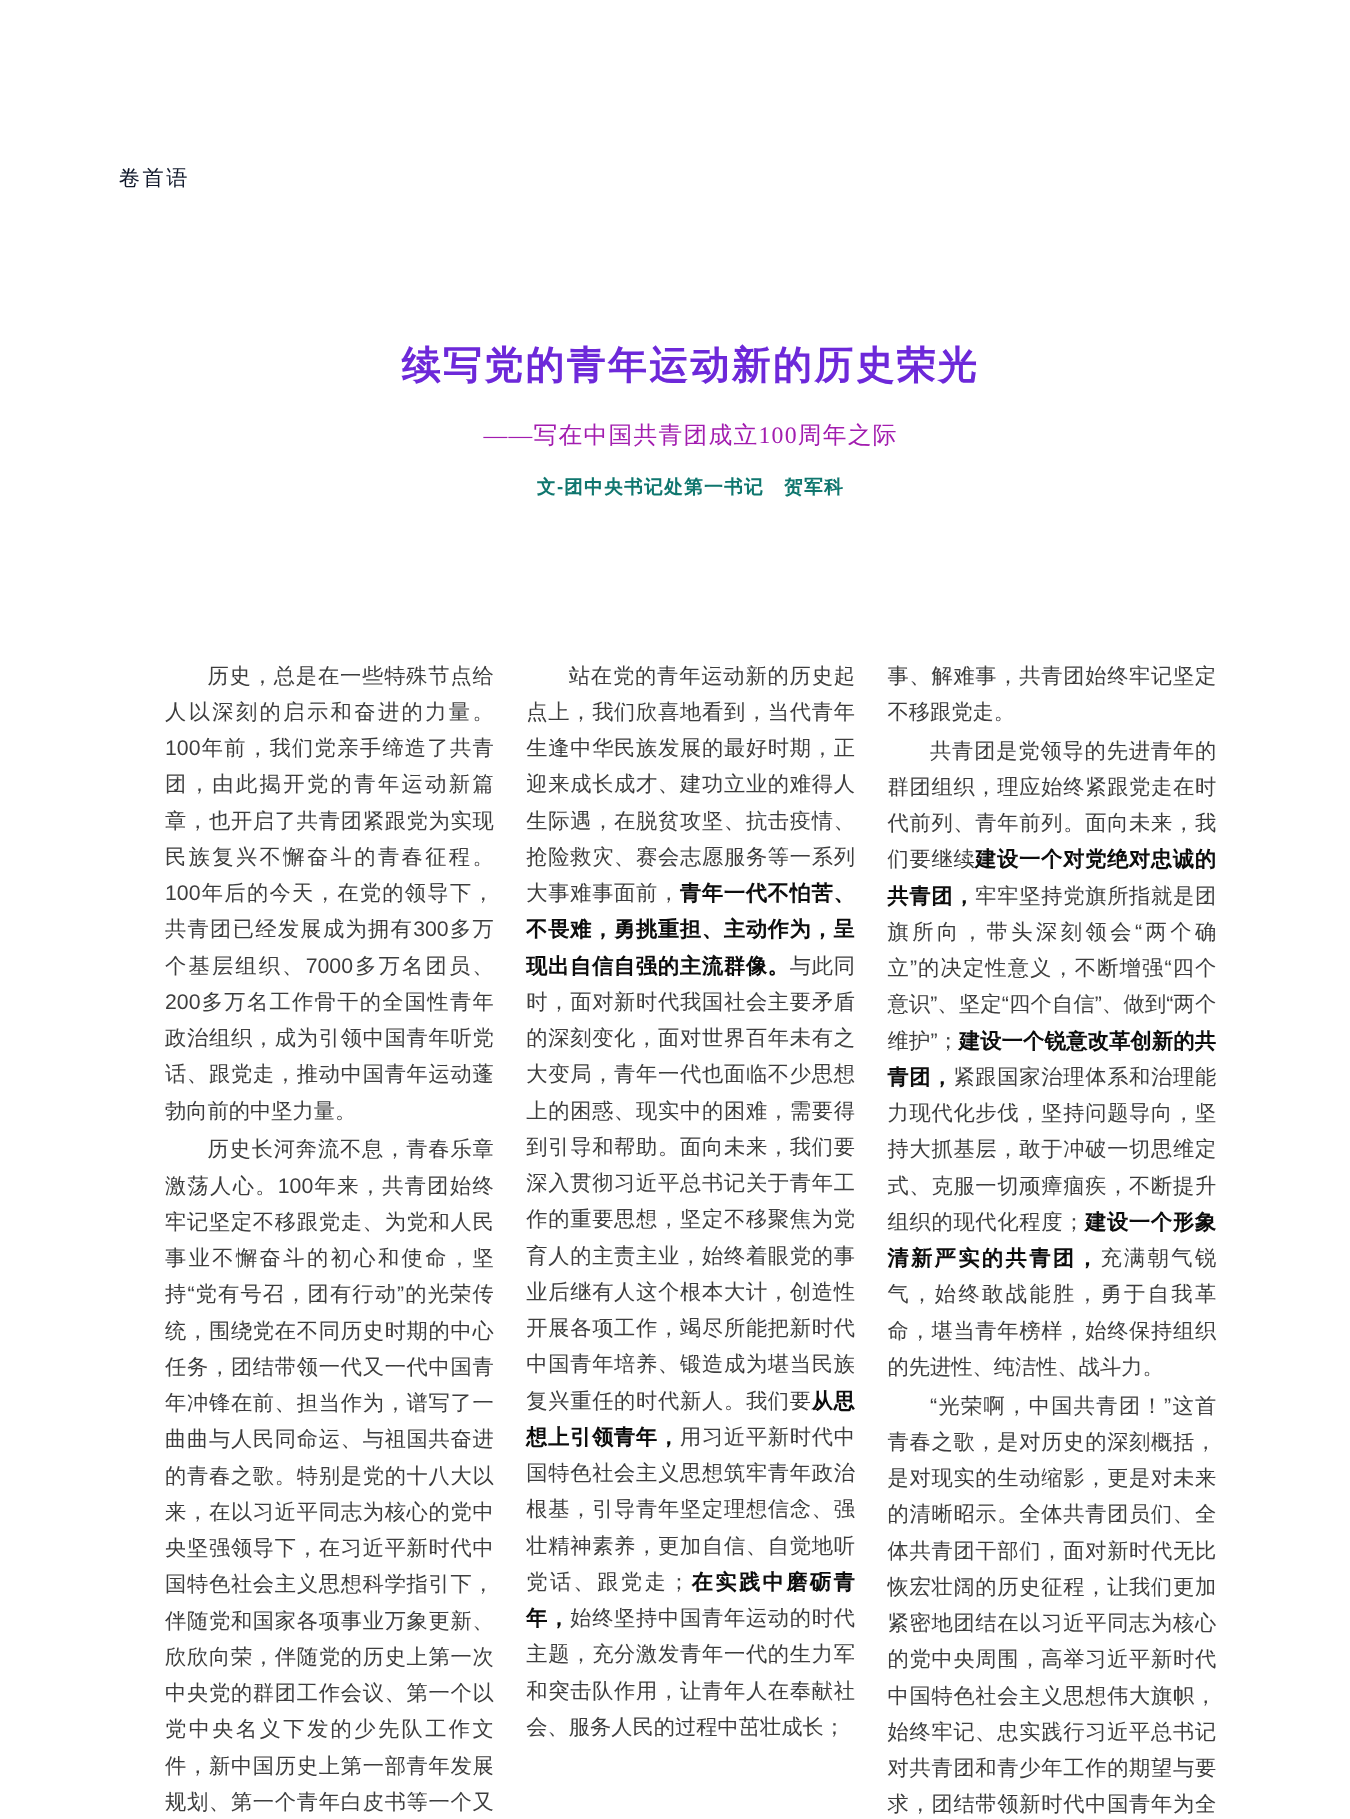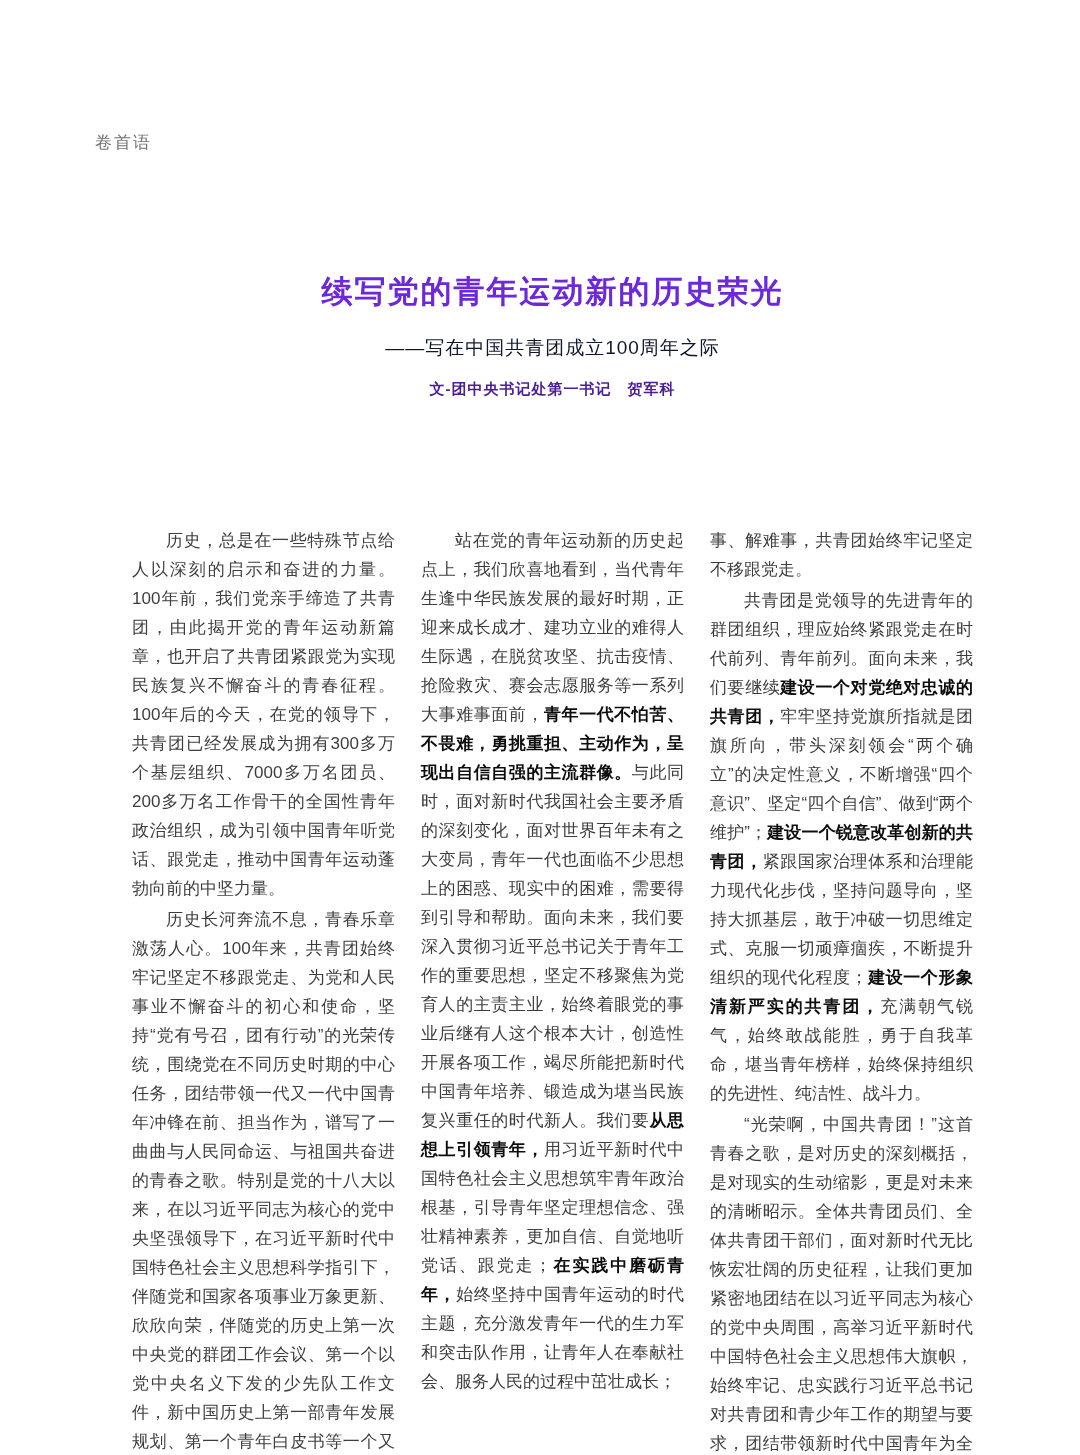--- a/index.html
+++ b/index.html
@@ -16,48 +16,49 @@
     inset: 0;
     background: #ffffff;
     overflow: hidden;
   }
   .kicker {
     position: absolute;
     left: 95px;
     top: 131px;
     font-size: 17px;
     letter-spacing: 2px;
-    color: #737373;
+    color: #0f172a;
   }
   .header {
     position: absolute;
     left: 130px;
     top: 274px;
     width: 845px;
     text-align: center;
   }
   .title {
     font-size: 31px;
     line-height: 36px;
     font-weight: bold;
     color: #6d28d9;
     letter-spacing: 2px;
     margin: 0;
   }
   .subtitle {
     margin-top: 25px;
     font-size: 19px;
-    color: #0f172a;
+    color: #a21caf;
     letter-spacing: 1px;
+    font-family: Liberation Serif, serif;
   }
   .byline {
     margin-top: 19px;
     font-size: 15px;
     font-weight: bold;
-    color: #4c1d95;
+    color: #0f766e;
     letter-spacing: 1px;
   }
   .body-cols {
     position: absolute;
     left: 130px;
     top: 524px;
     width: 845px;
     display: flex;
     gap: 22px;
   }

